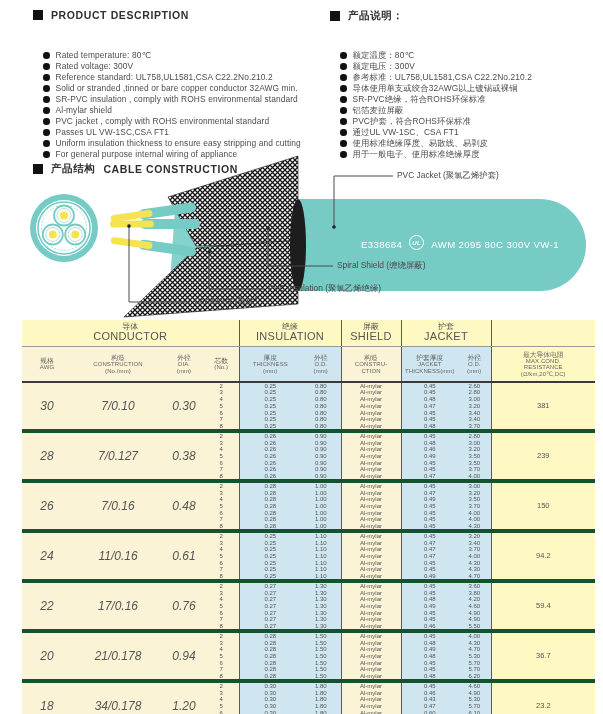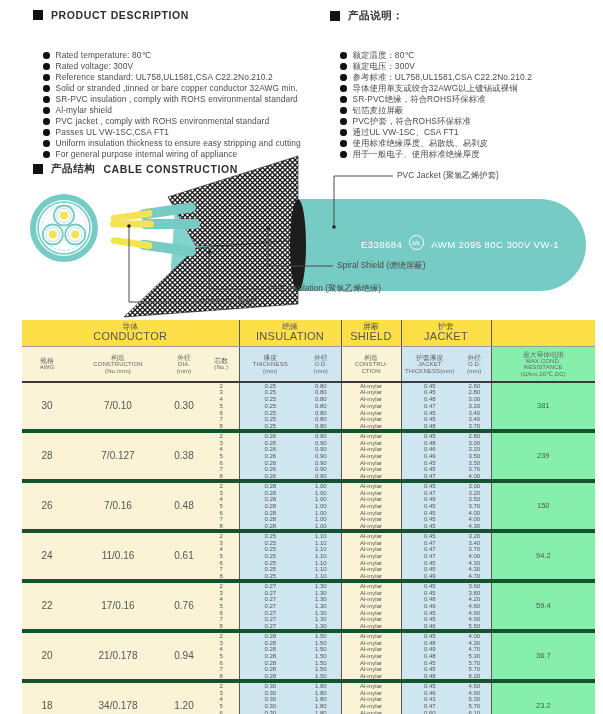--- a/index.html
+++ b/index.html
@@ -34,34 +34,34 @@
                 font-size:9.6px;letter-spacing:.4px;white-space:nowrap;}
   .ul-badge{display:inline-flex;align-items:center;justify-content:center;width:13px;height:13px;
             border:1.2px solid #fff;border-radius:50%;font-size:6px;font-weight:700;
             font-style:italic;color:#fff;}
   .ul-badge i{font-style:italic;}
   
   #spec-table{position:absolute;left:22px;top:320px;width:573px;border-collapse:collapse;
               table-layout:fixed;}
   #spec-table th,#spec-table td{padding:0;margin:0;text-align:center;vertical-align:middle;
               font-weight:normal;line-height:1.05;}
-  #spec-table thead tr.grp th{height:26px;background:#fde047;color:#555;
+  #spec-table thead tr.grp th{height:26px;background:#fef9c3;color:#555;
               border-bottom:1px solid #9a9a9a;}
   #spec-table thead tr.grp .cn{font-size:8px;}
   #spec-table thead tr.grp .en{font-size:11px;letter-spacing:.3px;}
   #spec-table thead tr.cols th{height:34px;color:#666;border-bottom:2px solid #3a3a3a;}
   #spec-table thead tr.cols .cn{font-size:6.8px;}
   #spec-table thead tr.cols .en{font-size:6px;letter-spacing:.1px;}
   .bg-cream{background:#FAF3D6;}
   .bg-blue{background:#CFE6F0;}
-  .bg-white{background:#86efac;}
+  .bg-white{background:#fef9c3;}
   .gb{border-left:1px solid #5a5a5a;}
   #spec-table tbody tr{height:6.7px;}
   #spec-table tbody td{font-size:6px;color:#555;}
-  #spec-table tbody td.big{font-size:10px;}
+  #spec-table tbody td.big{font-size:12px;font-style:italic;}
   #spec-table tbody td.res{font-size:7.5px;}
   #spec-table tbody tr.block-sep td{border-top:4px solid #14532d;}
   #spec-table tbody tr:first-child td{border-top:none;}
   #spec-table{border-bottom:2px solid #3a3a3a;}
 </style>
 </head>
 <body>
 
 <div class="page">
 

